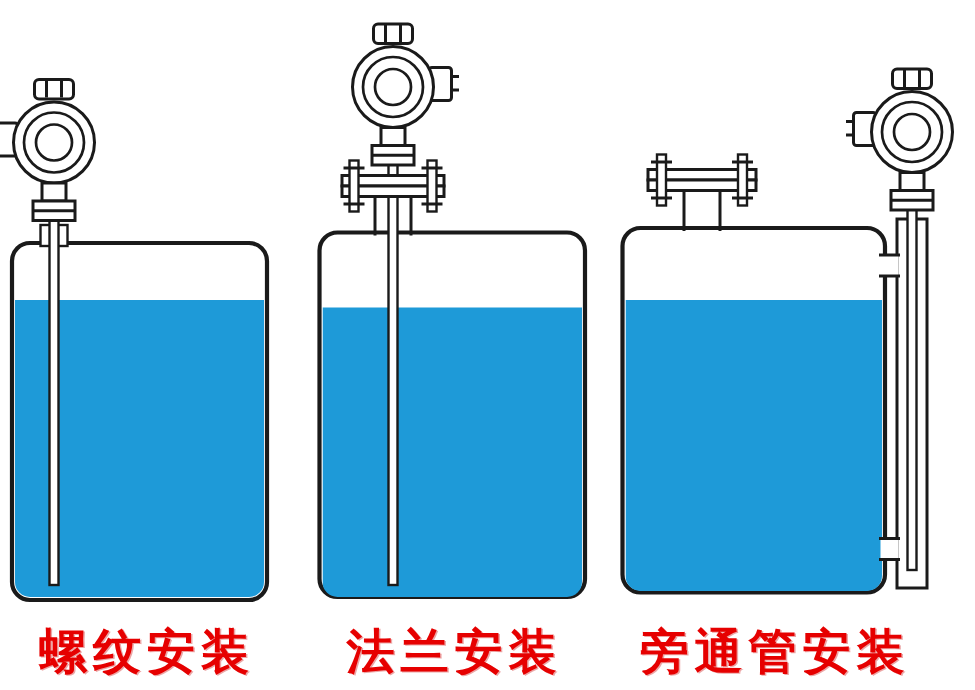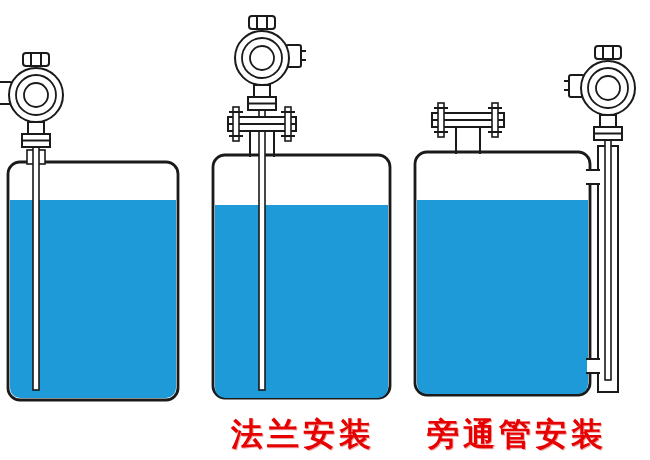--- a/index.html
+++ b/index.html
@@ -131,15 +131,16 @@
       <g>
         <rect class="wash" x="587" y="359" width="12" height="14"></rect>
         <line class="s" x1="586" y1="359" x2="600" y2="359"></line>
         <line class="s" x1="586" y1="373" x2="600" y2="373"></line>
       </g>
       <rect class="probe" x="605" y="132" width="6" height="248"></rect>
       <use href="#xmtr" transform="translate(608,88) scale(-1,1)"></use>
     </g>
   </svg>
 
+  <div class="lab" style="left:13px;  width:170px;">螺纹安装</div>
   <div class="lab" style="left:218px; width:170px;">法兰安装</div>
   <div class="lab" style="left:412px; width:210px;">旁通管安装</div>
 </div>
 
 </body></html>

